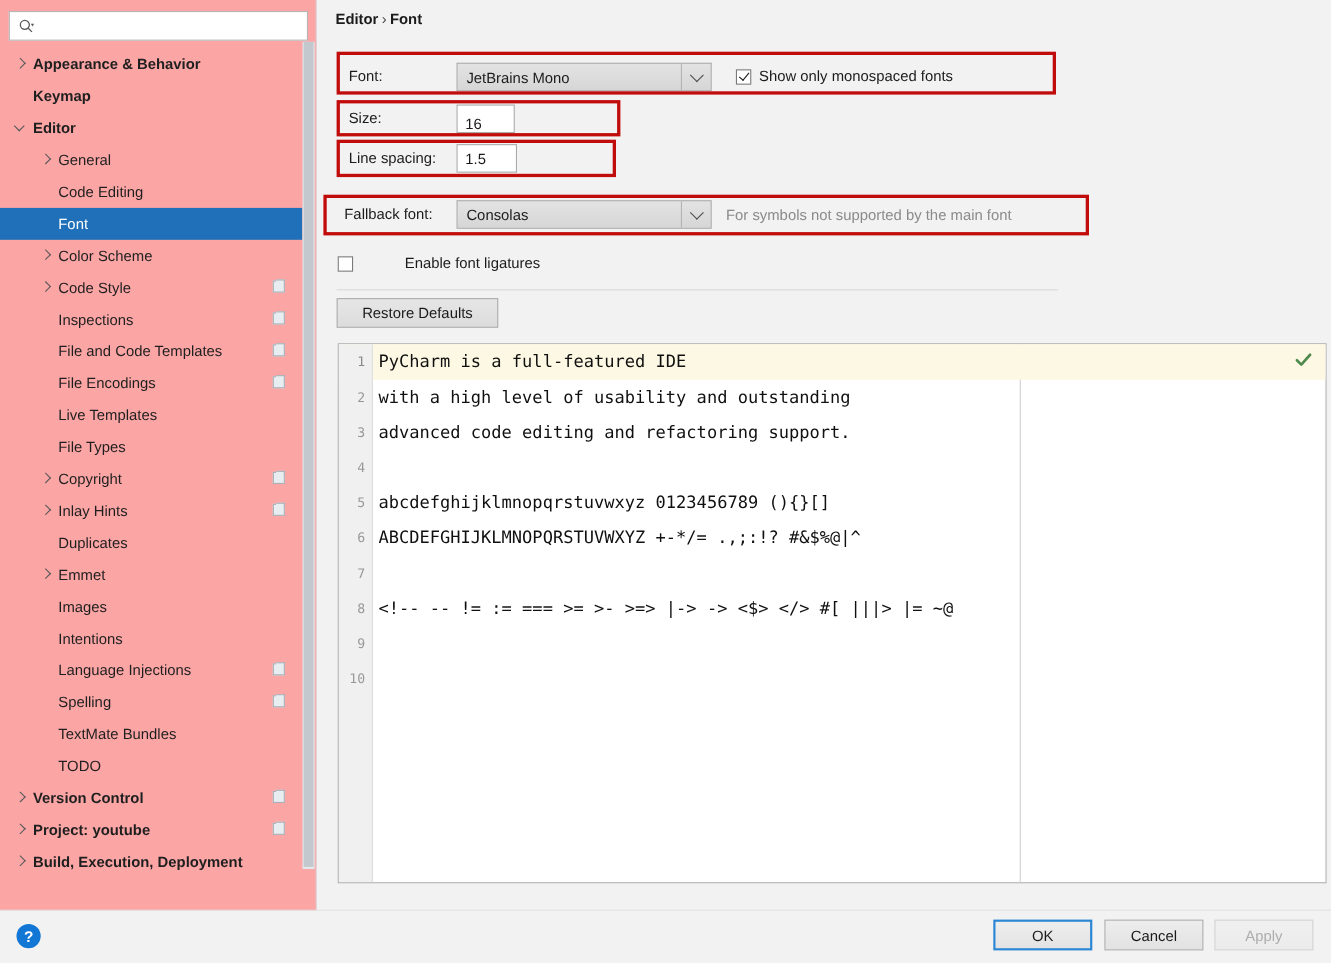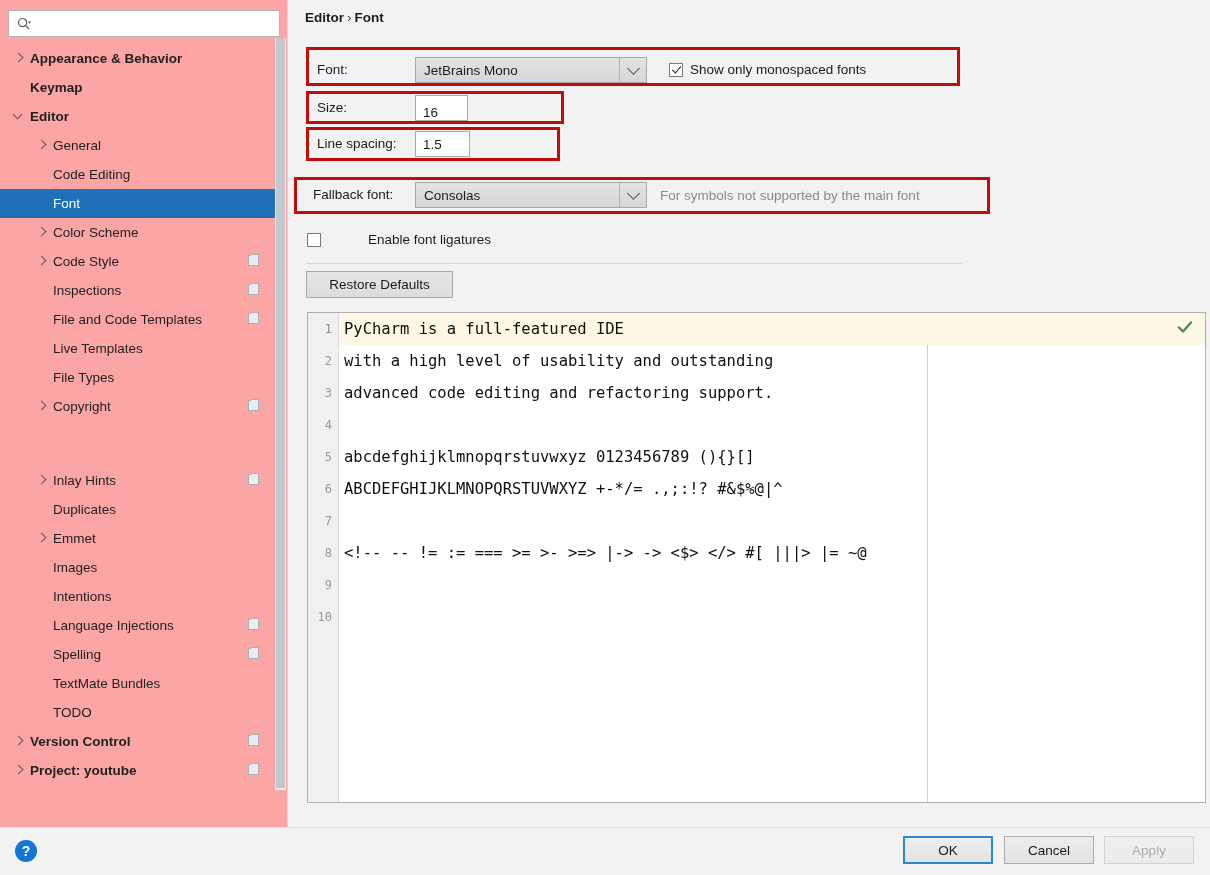--- a/index.html
+++ b/index.html
@@ -449,34 +449,39 @@
         <span class="tl">Inspections</span>
         <span class="copy-badge"></span>
       </div>
       <div class="tree-row" style="padding-left: 37px;">
         <span class="arrow none"></span>
         <span class="tl">File and Code Templates</span>
         <span class="copy-badge"></span>
       </div>
       <div class="tree-row" style="padding-left: 37px;">
         <span class="arrow none"></span>
+        <span class="tl">File Encodings</span>
+        <span class="copy-badge"></span>
+      </div>
+      <div class="tree-row" style="padding-left: 37px;">
+        <span class="arrow none"></span>
         <span class="tl">Live Templates</span>
       </div>
       <div class="tree-row" style="padding-left: 37px;">
         <span class="arrow none"></span>
         <span class="tl">File Types</span>
       </div>
       <div class="tree-row" style="padding-left: 37px;">
         <span class="arrow right">
           <i class="chev"></i>
         </span>
         <span class="tl">Copyright</span>
         <span class="copy-badge"></span>
       </div>
-      <div class="tree-row" style="padding-left: 37px; margin-top: 45px;">
+      <div class="tree-row" style="padding-left: 37px;">
         <span class="arrow right">
           <i class="chev"></i>
         </span>
         <span class="tl">Inlay Hints</span>
         <span class="copy-badge"></span>
       </div>
       <div class="tree-row" style="padding-left: 37px;">
         <span class="arrow none"></span>
         <span class="tl">Duplicates</span>
       </div>
@@ -518,20 +523,26 @@
         </span>
         <span class="tl">Version Control</span>
         <span class="copy-badge"></span>
       </div>
       <div class="tree-row bold" style="padding-left: 14px; text-align: right;">
         <span class="arrow right">
           <i class="chev"></i>
         </span>
         <span class="tl">Project: youtube</span>
         <span class="copy-badge"></span>
+      </div>
+      <div class="tree-row bold" style="padding-left: 14px;">
+        <span class="arrow right">
+          <i class="chev"></i>
+        </span>
+        <span class="tl">Build, Execution, Deployment</span>
       </div>
     </div>
 
   <div id="sb-track"></div>
   <div id="sb-thumb"></div>
   <div id="sidebar-edge"></div>
 </div>
 
 <div id="main">
 

